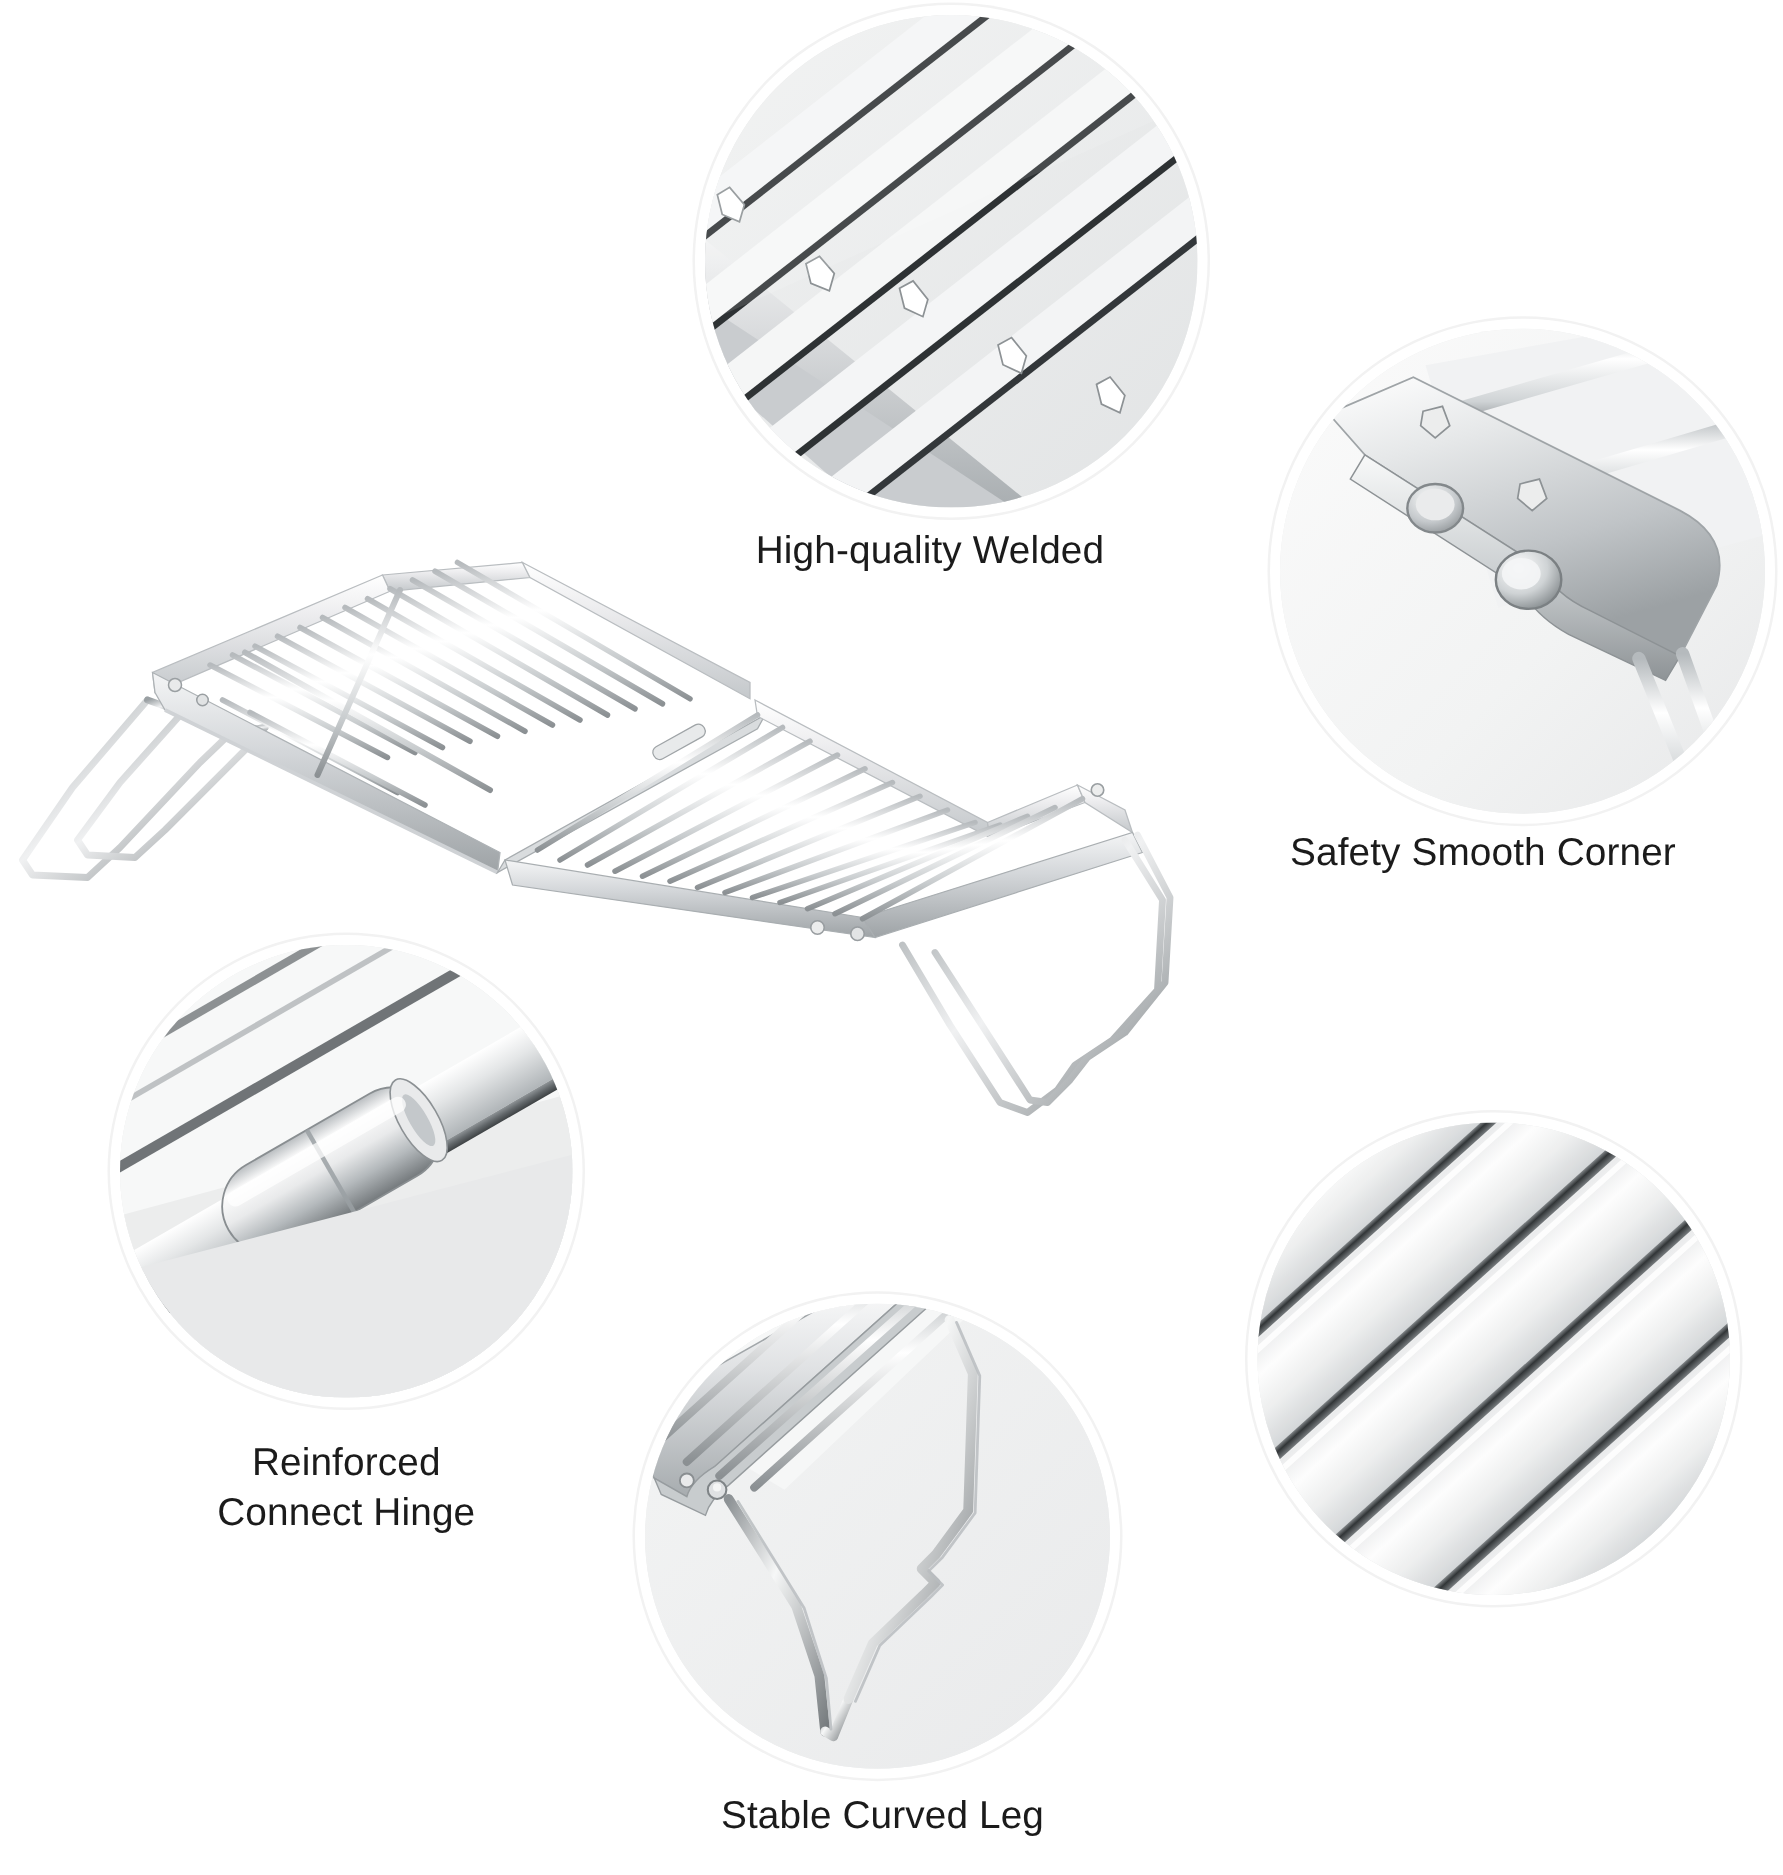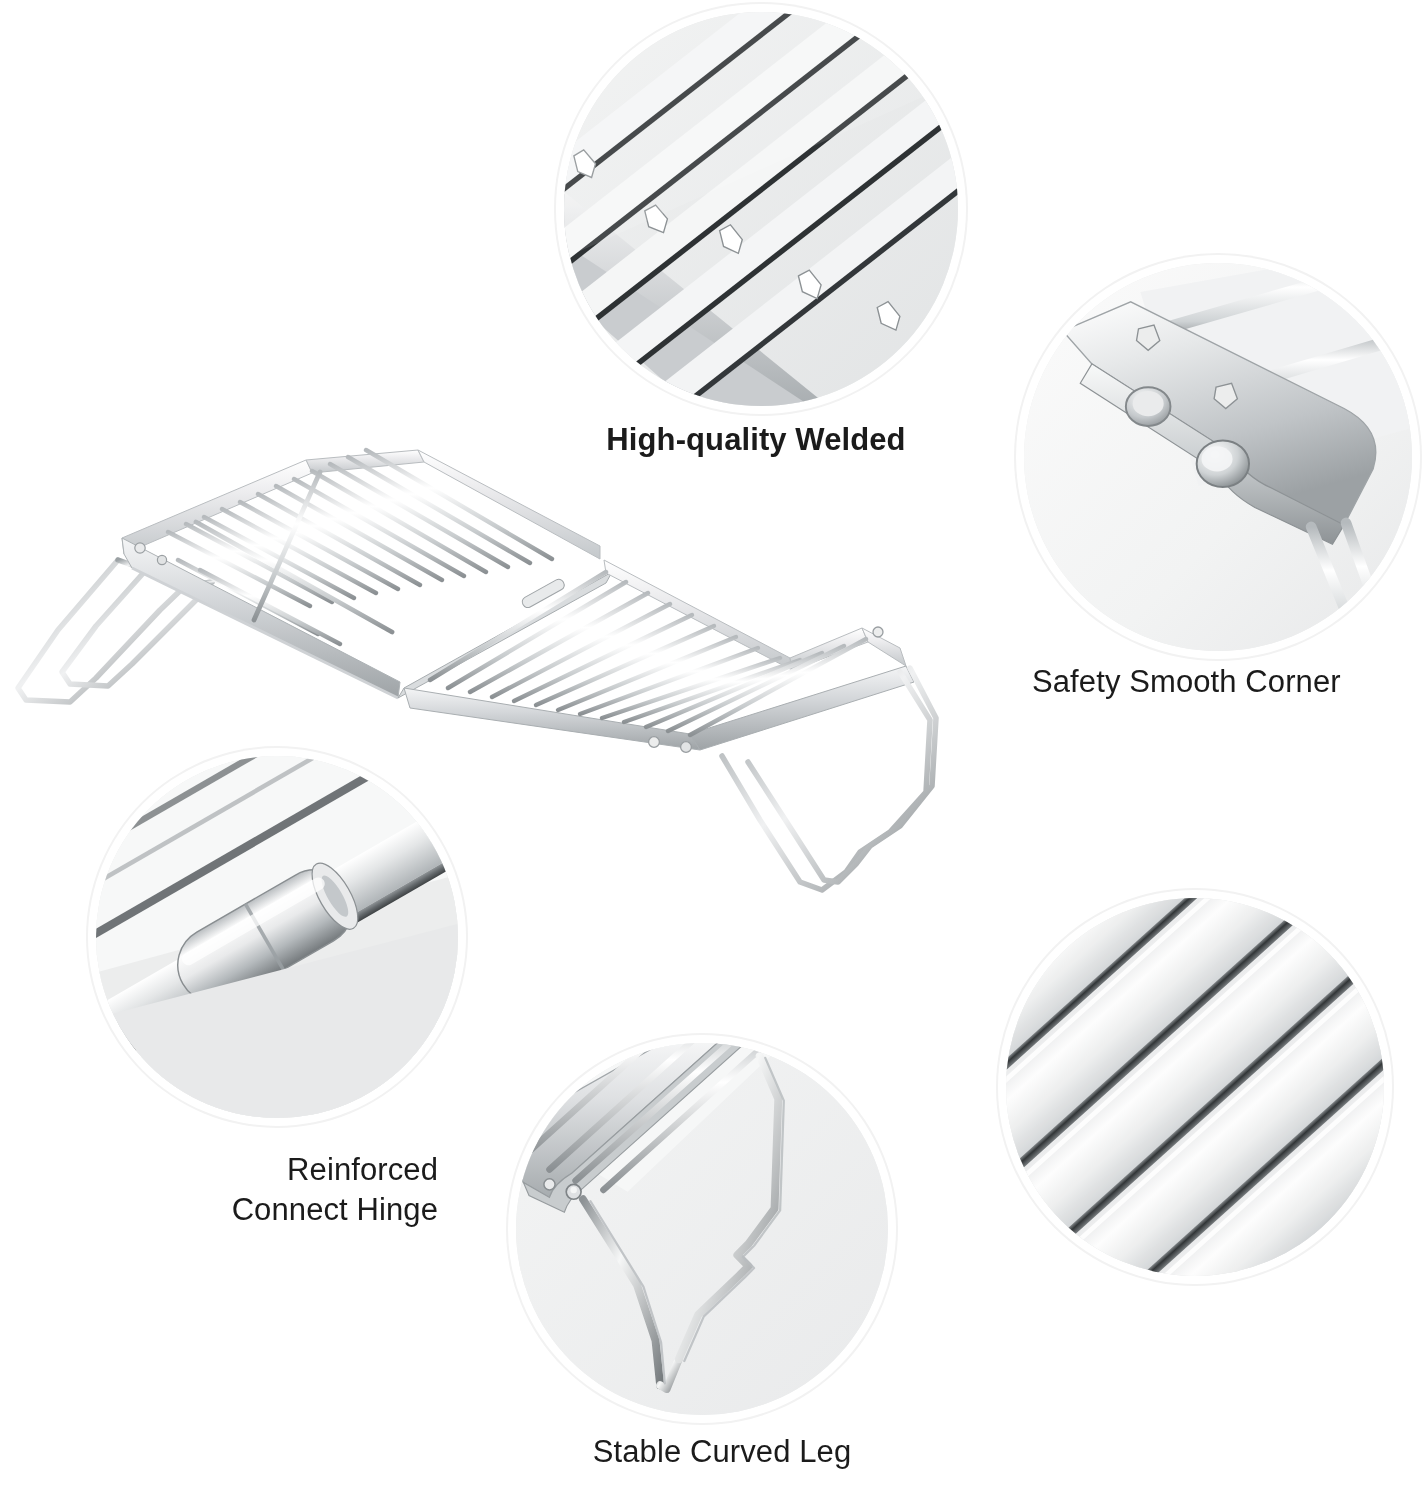--- a/index.html
+++ b/index.html
@@ -244,21 +244,21 @@
           <path d="M82,202 l11,-6 l12,14 l-4,14 l-15,-6 z"></path>
           <path d="M158,222 l11,-6 l12,15 l-4,14 l-15,-7 z"></path>
           <path d="M238,268 l11,-6 l12,15 l-4,14 l-15,-7 z"></path>
           <path d="M318,300 l11,-6 l12,15 l-4,14 l-15,-7 z"></path>
         </g>
 
         <path d="M0,0 L400,0 L400,70 L0,250 Z" fill="#ffffff" opacity="0.12"></path>
       </svg>
     </div>
   </div>
-  <div class="caption center" style="left:536px; top:420px; width:440px;font-weight:bold;">High-quality Welded</div>
+  <div class="caption center" style="left:524px; top:420px; width:440px;">High-quality Welded</div>
 
   <div class="callout" style="left:1016px; top:255px; width:404px; height:404px;">
     <div class="inner">
       <svg viewBox="0 0 400 400" preserveAspectRatio="xMidYMid slice">
         <defs>
           <linearGradient id="c_bg" x1="0" y1="0" x2="1" y2="1">
             <stop offset="0%" stop-color="#fbfbfb"></stop>
             <stop offset="60%" stop-color="#f2f3f3"></stop>
             <stop offset="100%" stop-color="#e7e8e9"></stop>
           </linearGradient>
@@ -375,21 +375,21 @@
           <ellipse cx="282" cy="194" rx="17" ry="41" fill="#e9eaeb" stroke="#8c9194" stroke-width="1.4"></ellipse>
           <ellipse cx="282" cy="194" rx="8" ry="26" fill="#c4c8cb"></ellipse>
 
           <rect x="100" y="166" width="180" height="14" rx="7" fill="#ffffff" opacity="0.75"></rect>
         </g>
 
         <path d="M-40,300 L440,175 L440,440 L-40,440 Z" fill="#e8e9ea"></path>
       </svg>
     </div>
   </div>
-  <div class="caption center" style="left:148px; top:1150px; width:290px;text-align:right;">Reinforced
+  <div class="caption center" style="left:132px; top:1150px; width:290px;">Reinforced
 Connect Hinge</div>
 
   <div class="callout" style="left:508px; top:1035px; width:388px; height:388px;">
     <div class="inner">
       <svg viewBox="0 0 400 400" preserveAspectRatio="xMidYMid slice">
         <defs>
           <linearGradient id="l_bg" x1="0" y1="0" x2="1" y2="1">
             <stop offset="0%" stop-color="#f3f4f4"></stop>
             <stop offset="100%" stop-color="#e9eaeb"></stop>
           </linearGradient>
@@ -440,21 +440,21 @@
         </g>
 
         <g fill="none" stroke="#b9bdc0" stroke-width="2.4" stroke-linejoin="round" stroke-linecap="round" opacity="0.85">
           <path d="M80,170 L137,262 L156,322 L160,366"></path>
           <path d="M181,342 L202,294 L246,252 L256,242 L244,230 L256,218
                    L284,180 L288,62 L268,16"></path>
         </g>
       </svg>
     </div>
   </div>
-  <div class="caption center" style="left:512px; top:1432px; width:420px;">Stable Curved Leg</div>
+  <div class="caption center" style="left:496px; top:1432px; width:420px;">Stable Curved Leg</div>
 
   <div class="callout" style="left:998px; top:890px; width:394px; height:394px;">
     <div class="inner">
       <svg viewBox="0 0 400 400" preserveAspectRatio="xMidYMid slice">
         <defs>
           <linearGradient id="g_bg" x1="0" y1="0" x2="1" y2="1">
             <stop offset="0%" stop-color="#f1f2f2"></stop>
             <stop offset="100%" stop-color="#e6e7e8"></stop>
           </linearGradient>
           <linearGradient id="g_bar" x1="0" y1="0" x2="0" y2="1">

